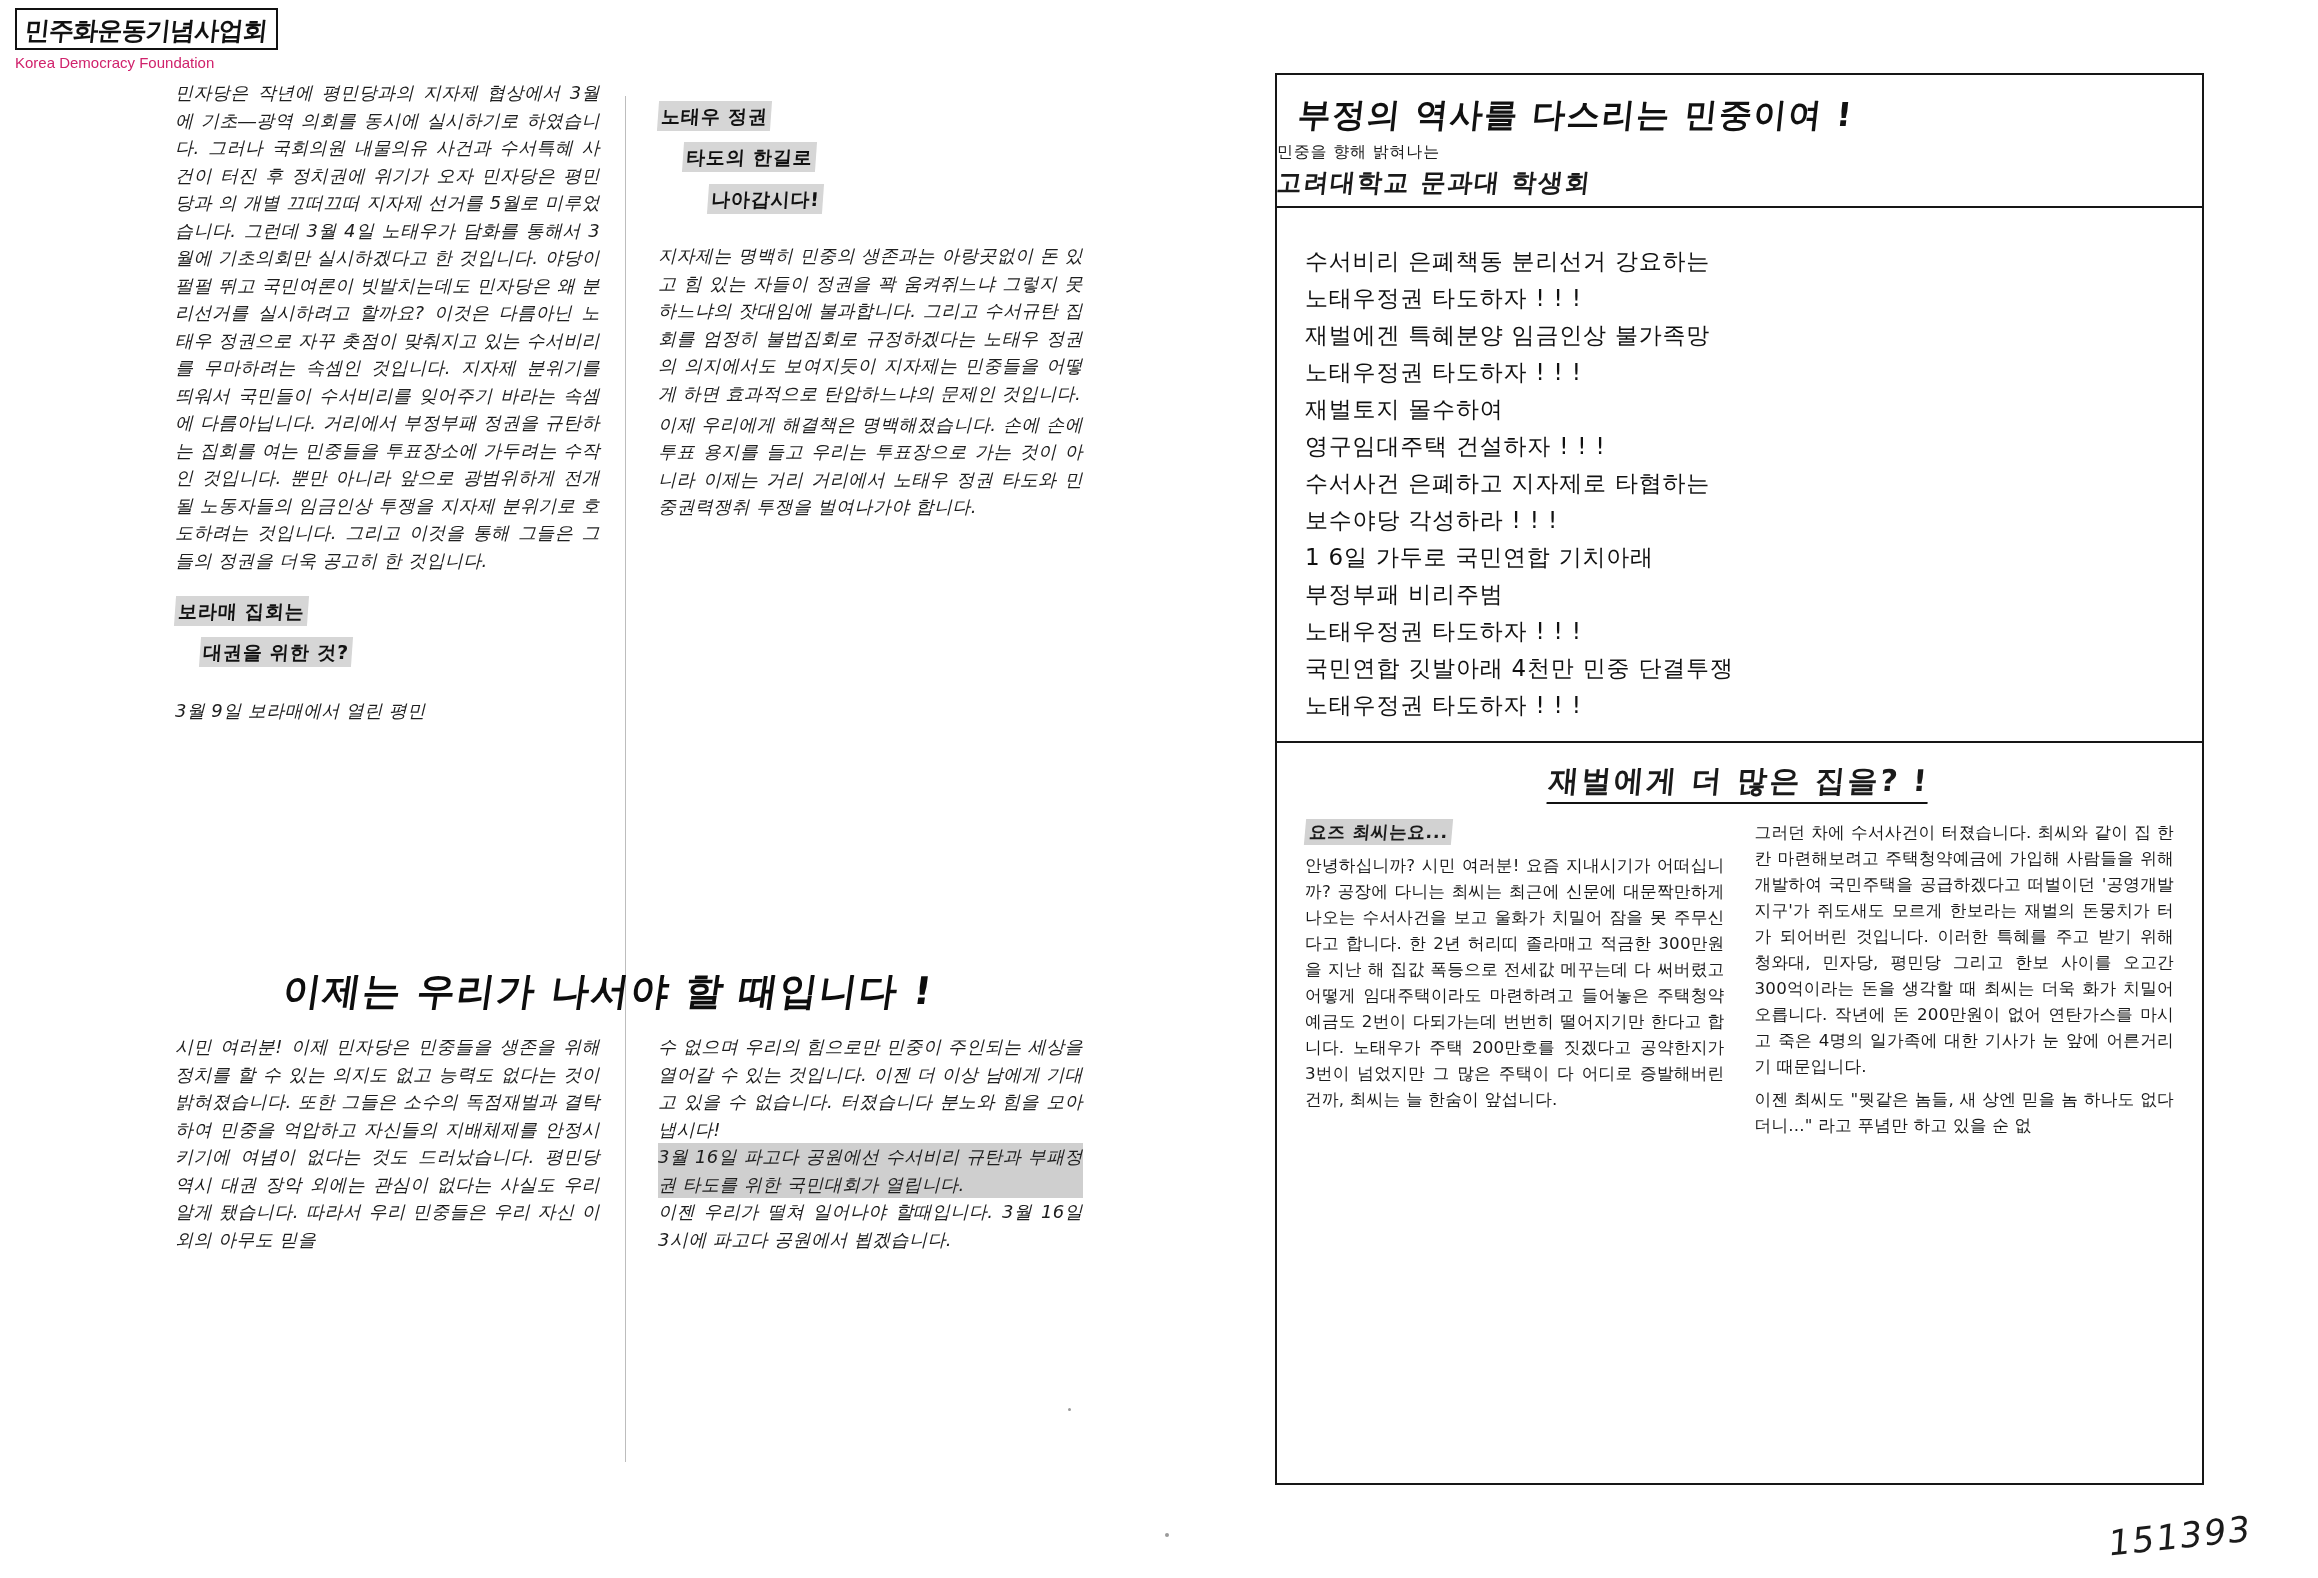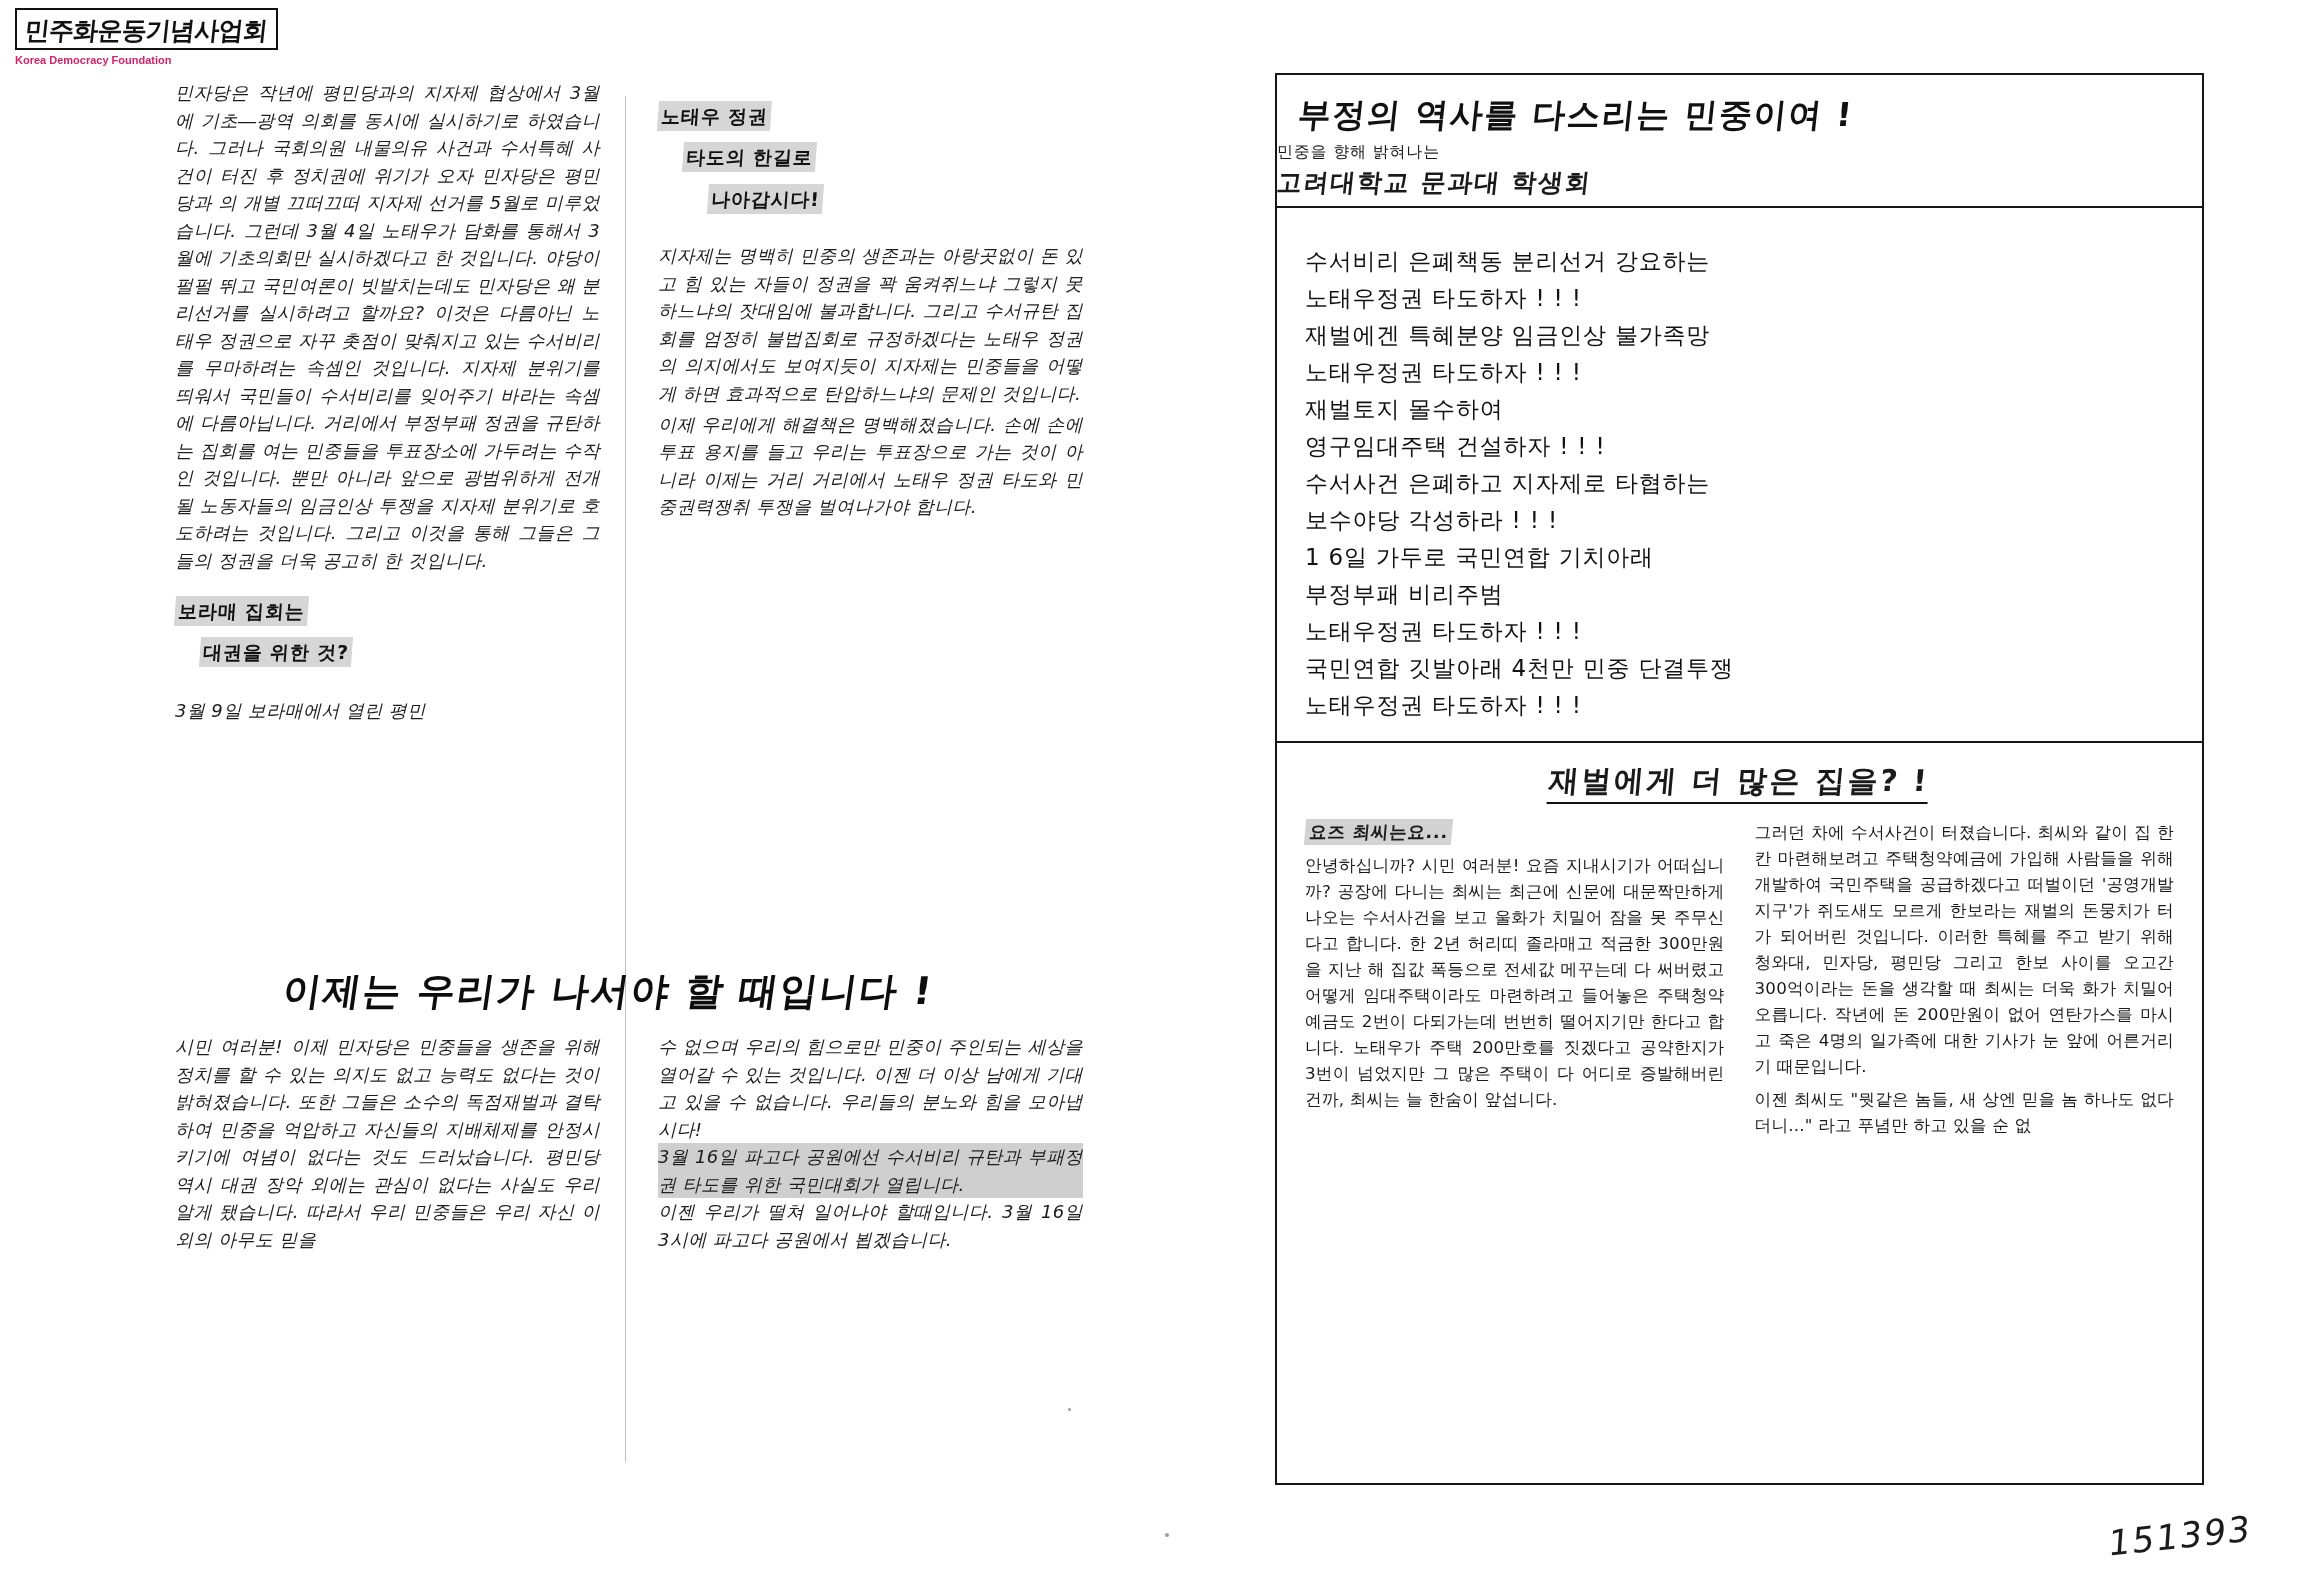--- a/index.html
+++ b/index.html
@@ -17,21 +17,21 @@
   .logo-box{
     border:2.5px solid #111;padding:3.3px 8.3px 1.7px 8.3px;display:inline-block;
   }
   .logo-ko{
     font-size:25px;font-weight:bold;letter-spacing:-0.8px;
     font-family:"DejaVu Sans", sans-serif;
     transform:skewX(-6deg);
     color:#111;
   }
   .logo-en{
-    color:#d0216b;font-size:11px;font-weight:bold;margin-top:3.3px;
+    color:#d0216b;font-size:15px;font-weight:normal;margin-top:3.3px;
     letter-spacing:0px;
   }
 
   
   .left-page{
     position:absolute;left:125px;top:79px;width:966px;height:1441px;
   }
   .col-rule{
     position:absolute;left:500px;top:16.7px;width:0.8px;height:1366px;
     background:#bdbdbd;
@@ -170,21 +170,21 @@
     </div>
   </div>
 
   <div class="big-title">이제는 우리가 나서야 할 때입니다 !</div>
 
   <div class="left-page" style="top:1033px;height:400px">
     <div class="col colA" style="top:0">
       <div class="ktext">시민 여러분! 이제 민자당은 민중들을 생존을 위해 정치를 할 수 있는 의지도 없고 능력도 없다는 것이 밝혀졌습니다. 또한 그들은 소수의 독점재벌과 결탁하여 민중을 억압하고 자신들의 지배체제를 안정시키기에 여념이 없다는 것도 드러났습니다. 평민당 역시 대권 장악 외에는 관심이 없다는 사실도 우리 알게 됐습니다. 따라서 우리 민중들은 우리 자신 이외의 아무도 믿을</div>
     </div>
     <div class="col colB" style="top:0">
-      <div class="ktext">수 없으며 우리의 힘으로만 민중이 주인되는 세상을 열어갈 수 있는 것입니다. 이젠 더 이상 남에게 기대고 있을 수 없습니다. 우리들의 분노와 힘을 모아냅시다!</div>
+      <div class="ktext">수 없으며 우리의 힘으로만 민중이 주인되는 세상을 열어갈 수 있는 것입니다. 이젠 더 이상 남에게 기대고 있을 수 없습니다. 터졌습니다 분노와 힘을 모아냅시다!</div>
       <div class="ktext hl">3월 16일 파고다 공원에선 수서비리 규탄과 부패정권 타도를 위한 국민대회가 열립니다.</div>
       <div class="ktext">이젠 우리가 떨쳐 일어나야 할때입니다. 3월 16일 3시에 파고다 공원에서 뵙겠습니다.</div>
     </div>
   </div>
 
   <div class="right-page">
 
     <div class="r-sec">
       <div class="slogan-head">부정의 역사를 다스리는 민중이여 !</div>
       <div class="slogan-sub">

